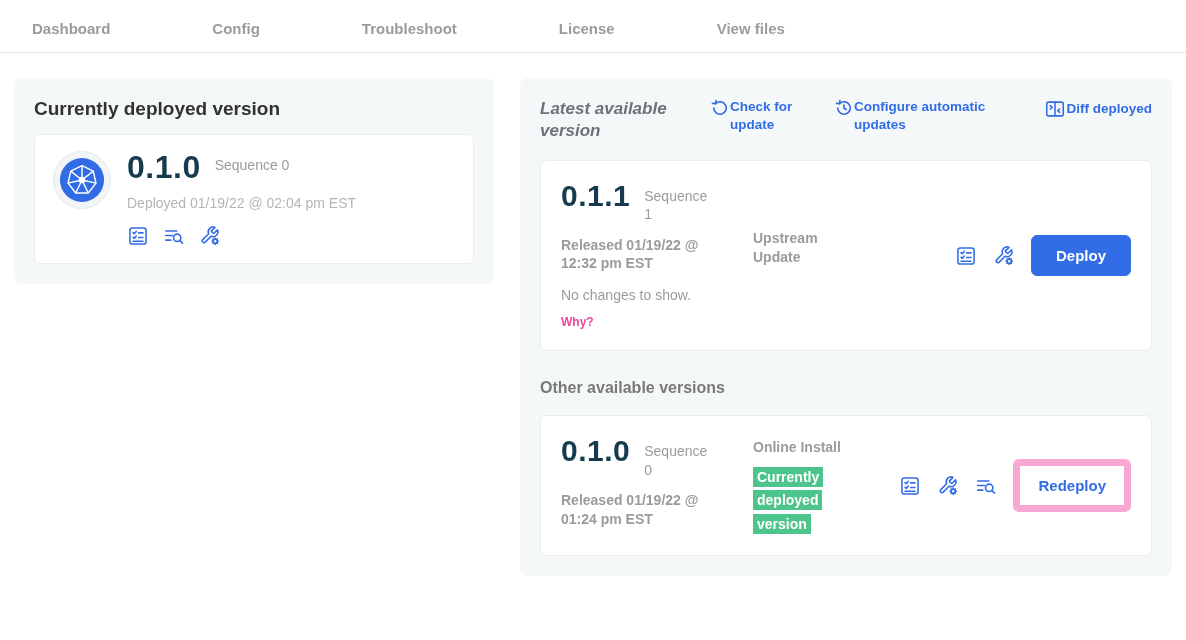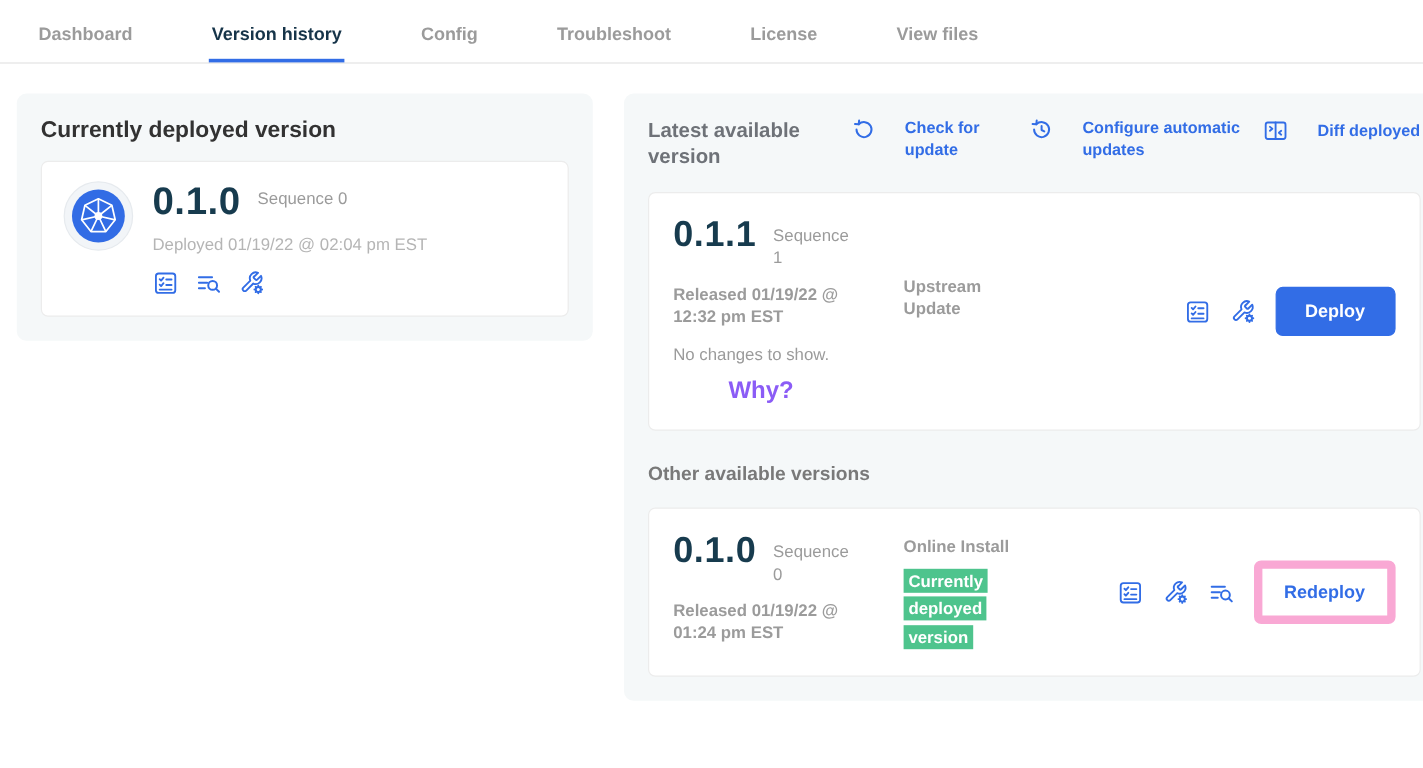--- a/index.html
+++ b/index.html
@@ -5,21 +5,21 @@
   * { box-sizing: border-box; margin: 0; padding: 0; }
   html,body { width:1186px; height:640px; }
   body {
     font-family: "Liberation Sans", sans-serif;
     background: #ffffff;
     color: #323232;
     overflow: hidden;
   }
   
   .nav { background:#fff; border-bottom:1px solid #E3E3E3; padding:14px 30px 0; }
-  .nav-row { display:flex; gap:62px; }
+  .nav-row { display:flex; gap:98px; }
   .nav-row.second { padding-left:20px; }
   .nav-tab {
     font-size:15px; font-weight:bold; color:#9B9B9B;
     padding:6px 2px 15px; cursor:pointer; white-space:nowrap;
   }
   .nav-tab.active { color:#163449; border-bottom:3px solid #326DE6; padding-bottom:12px; }
   .nav-row.second .nav-tab { padding-bottom:16px; }
 
   
   .main { display:flex; align-items:flex-start; gap:26px; padding:25px 14px; }
@@ -44,39 +44,39 @@
   .ver { font-size:32px; font-weight:bold; color:#173B4E; line-height:1; letter-spacing:.5px; }
   .seq { font-size:14px; color:#9B9B9B; padding-top:6px; }
   .seq.narrow { width:72px; line-height:1.3; }
   .deployed-at { color:#B5B5B5; font-size:14px; margin-top:12px; }
   .icon-row { display:flex; gap:14px; margin-top:14px; color:#326DE6; }
   .icon { width:22px; height:22px; display:block; cursor:pointer; }
   .icon.sm { width:20px; height:20px; }
 
   
   .panel-header { display:flex; align-items:flex-start; }
-  .panel-title { font-size:17px; font-weight:bold; color:#6E7278; width:140px; line-height:1.3; }
+  .panel-title { font-size:17px; font-weight:bold; color:#6E7278; width:140px; line-height:1.3;font-style:italic; }
   .action-link {
-    display:flex; gap:24px; align-items:flex-start; color:#326DE6;
+    display:flex; gap:0; align-items:flex-start; color:#326DE6;
     font-size:13.5px; font-weight:bold; line-height:1.3; cursor:pointer;
     text-decoration:none; margin-left:30px;
   }
   .action-link .icon { cursor:pointer; flex:none; }
   .al-check .al-label { width:74px; }
   .al-auto .al-label { width:150px; }
   .al-diff { margin-left:auto; }
   .al-diff .al-label { white-space:nowrap; padding-top:2px; }
 
   
   .release-card { margin-top:18px; padding:20px; display:flex; align-items:flex-start; }
   .rc-left { width:192px; flex:none; }
   .rc-left .ver { font-size:30px; }
   .released { color:#9B9B9B; font-weight:bold; font-size:14px; line-height:1.35; margin-top:12px; width:172px; }
   .no-changes { color:#9B9B9B; font-size:14px; margin-top:14px; }
-  .why-link { display:inline-block; color:#8b5cf6; font-weight:bold; font-size:20px; margin-top:12px; cursor:pointer; text-decoration:none;margin-left:46px; }
+  .why-link { display:inline-block; color:#ec4899; font-weight:bold; font-size:12px; margin-top:12px; cursor:pointer; text-decoration:none; }
   .rc-source { width:88px; flex:none; color:#9B9B9B; font-weight:bold; font-size:14px; line-height:1.35; }
   .rc-source.offset { margin-top:48px; }
   .rc-source-col { width:88px; flex:none; display:flex; flex-direction:column; gap:8px; margin-top:2px; }
   .deployed-badge-wrap { width:76px; line-height:1.45; }
   .deployed-badge {
     background:#4EC48D; color:#fff; font-weight:bold; font-size:14px;
     padding:2px 4px; -webkit-box-decoration-break:clone; box-decoration-break:clone;
   }
   .rc-actions { margin-left:auto; align-self:center; display:flex; align-items:center; gap:16px; color:#326DE6; }
   .btn { font-family:inherit; font-size:15px; font-weight:bold; border-radius:6px; padding:11px 24px; cursor:pointer; }
@@ -133,21 +133,20 @@
         <path d="M24 24L24 9M24 24L35.7 14.7M24 24L38.6 27.3M24 24L30.5 37.5M24 24L17.5 37.5M24 24L9.4 27.3M24 24L12.3 14.7"></path>
       </g>
       <circle cx="24" cy="24" r="3.4" fill="#fff"></circle>
     </g>
   </defs>
 </svg>
 
 <header class="nav">
   <div class="nav-row">
     <div class="nav-tab">Dashboard</div>
-    <div class="nav-tab active">Version history</div>
     <div class="nav-tab">Config</div>
     <div class="nav-tab">Troubleshoot</div>
     <div class="nav-tab">License</div>
     <div class="nav-tab">View files</div>
   </div>
 </header>
 
 <main class="main">
 
   <section class="panel left">

